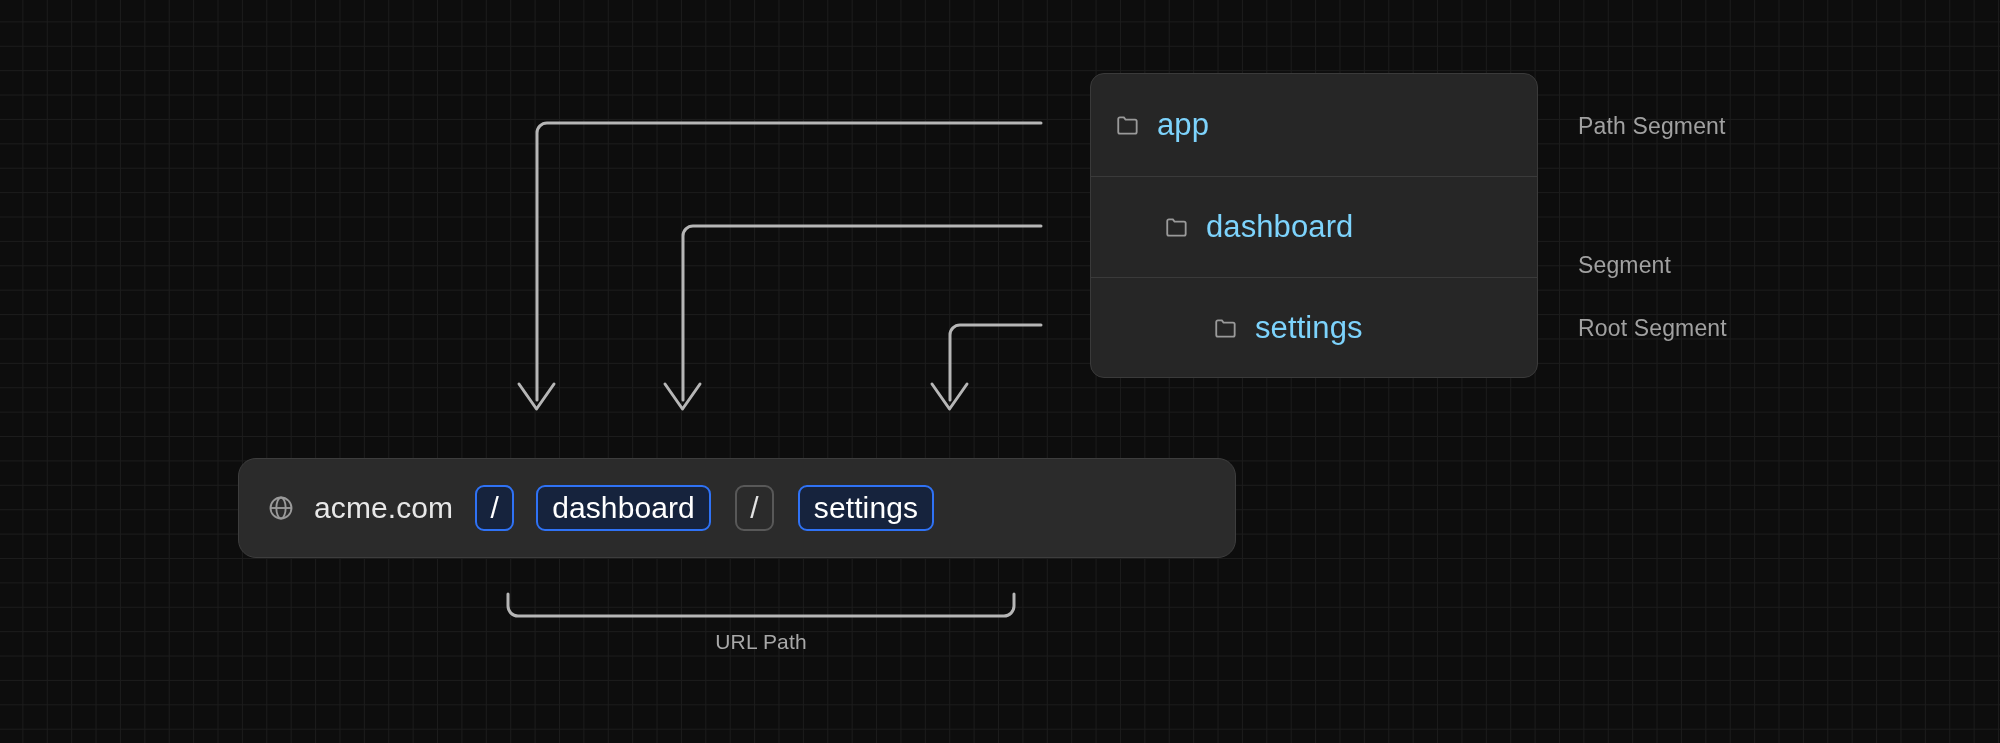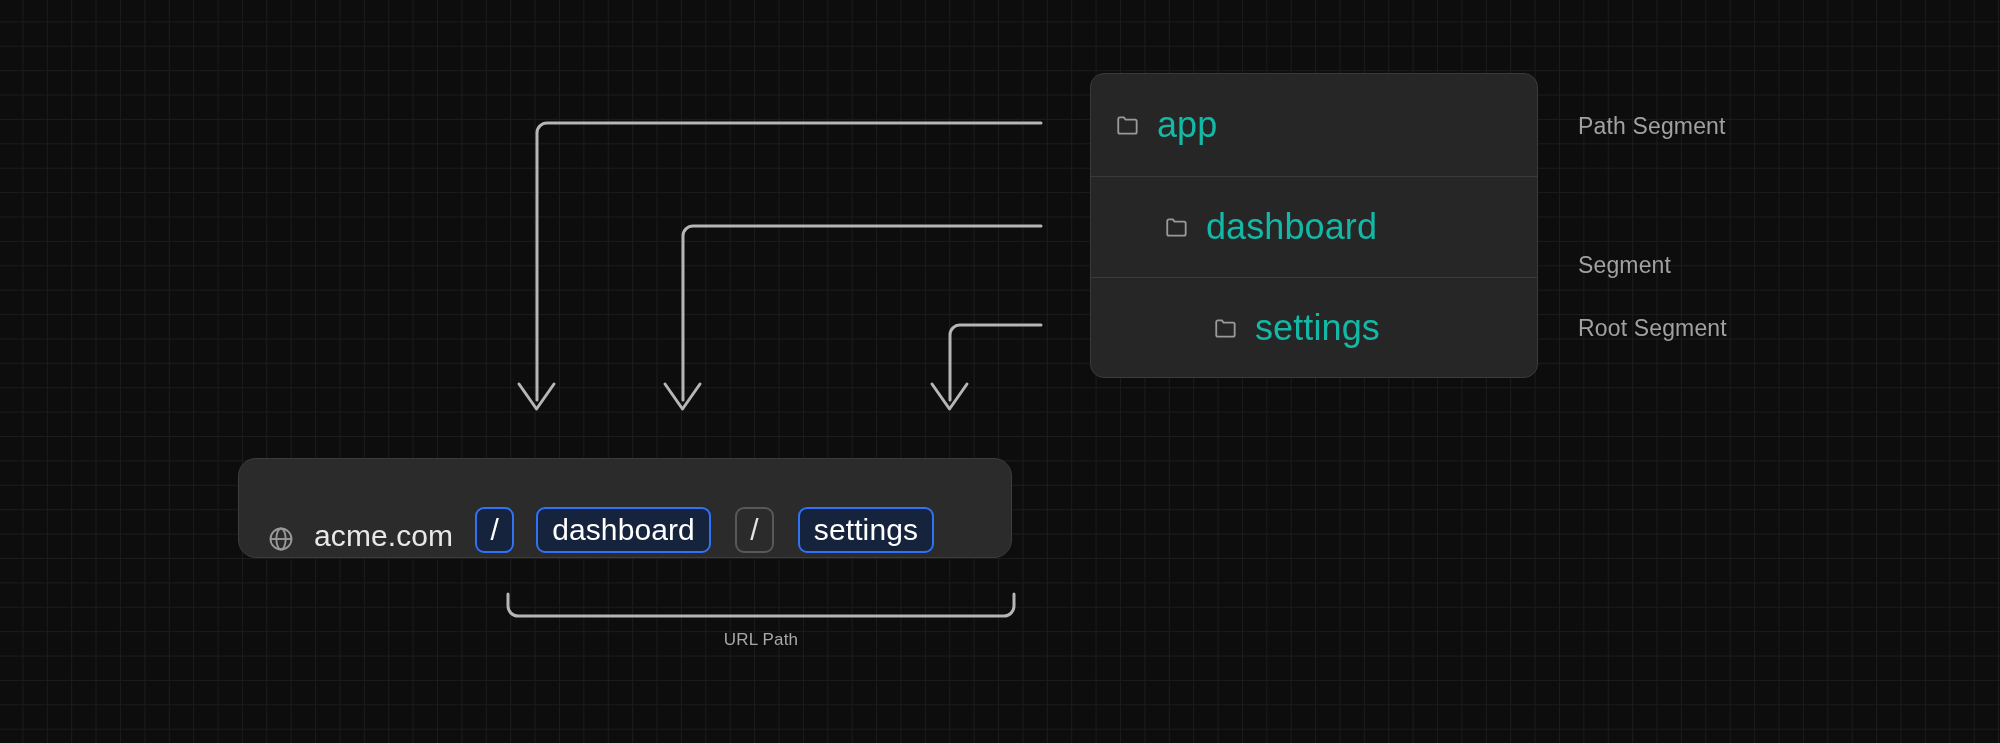--- a/index.html
+++ b/index.html
@@ -38,22 +38,22 @@
     background:#262626;
     border:1px solid #3a3a3a;
     border-radius:14px;
     overflow:hidden;
   }
   .tree-row {
     height:101.5px;
     display:flex;
     align-items:center;
     padding-left:24px;
-    color:#14b8a6;
-    font-size:36px;
+    color:#7dd3fc;
+    font-size:31px;
     letter-spacing:0.1px;
   }
   .tree-row + .tree-row { border-top:1px solid #3a3a3a; }
   .tree-row.depth-1 { padding-left:73px; }
   .tree-row.depth-2 { padding-left:122px; }
   .folder-icon {
     width:26px; height:26px;
     margin-right:16px;
     flex:none;
     display:block;
@@ -69,27 +69,27 @@
     letter-spacing:0.15px;
   }
   #label-root { left:1578px; top:113px; }
   #label-seg  { left:1578px; top:216px;margin-top:36px; }
   #label-leaf { left:1578px; top:315px; }
 
   
   #url-bar {
     position:absolute;
     left:238px; top:458px;
-    width:774px; height:100px;
+    width:998px; height:100px;
     background:#2b2b2b;
     border:1px solid #3d3d3d;
     border-radius:18px;
     display:flex;
-    align-items:flex-end;
-    padding:4px 28px;
+    align-items:center;
+    padding:12px 28px;
     gap:0;
   }
   .globe-icon { width:28px; height:28px; flex:none; display:block; }
   #host {
     color:#e8e8e8;
     font-size:30px;
     margin-left:19px;
     margin-right:22px;
     white-space:nowrap;
     letter-spacing:0.1px;
@@ -133,21 +133,21 @@
     position:absolute;
     left:506px; top:592px;
     width:510px; height:26px;
   }
   #bracket-caption {
     position:absolute;
     left:506px; top:630px;
     width:510px;
     text-align:center;
     color:#a8a8a8;
-    font-size:17px;
+    font-size:21px;
     letter-spacing:0.15px;
   }
 </style>
 </head>
 <body>
 
 <div id="stage">
 
   <svg id="connectors" viewBox="0 0 2000 743" width="2000" height="743">
     <g fill="none" stroke="#b6b6b6" stroke-width="3" stroke-linecap="round" stroke-linejoin="round">

